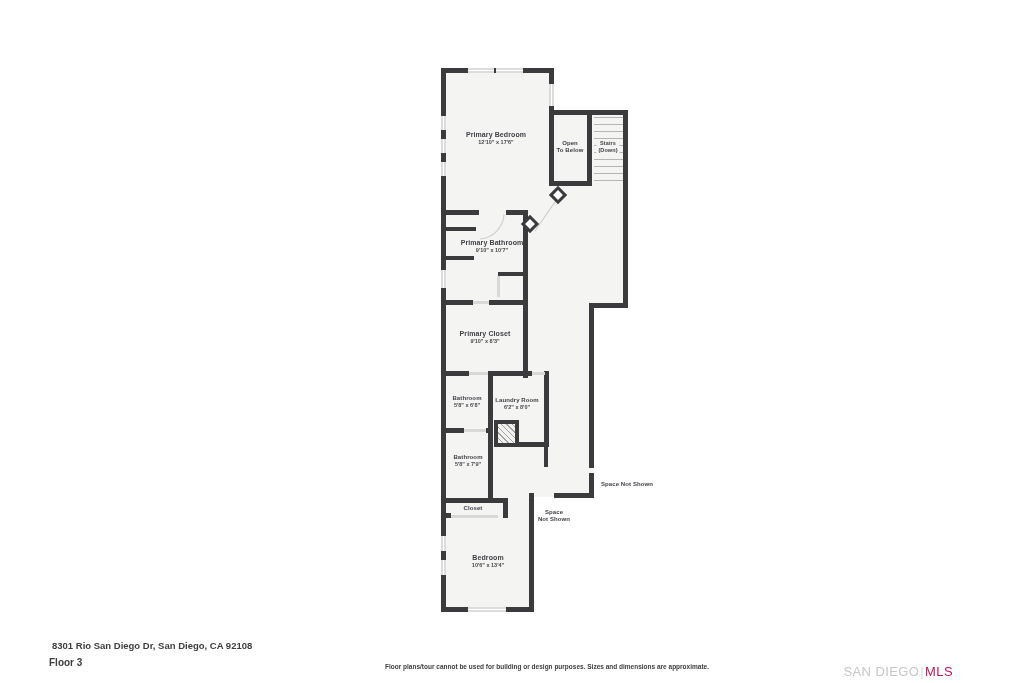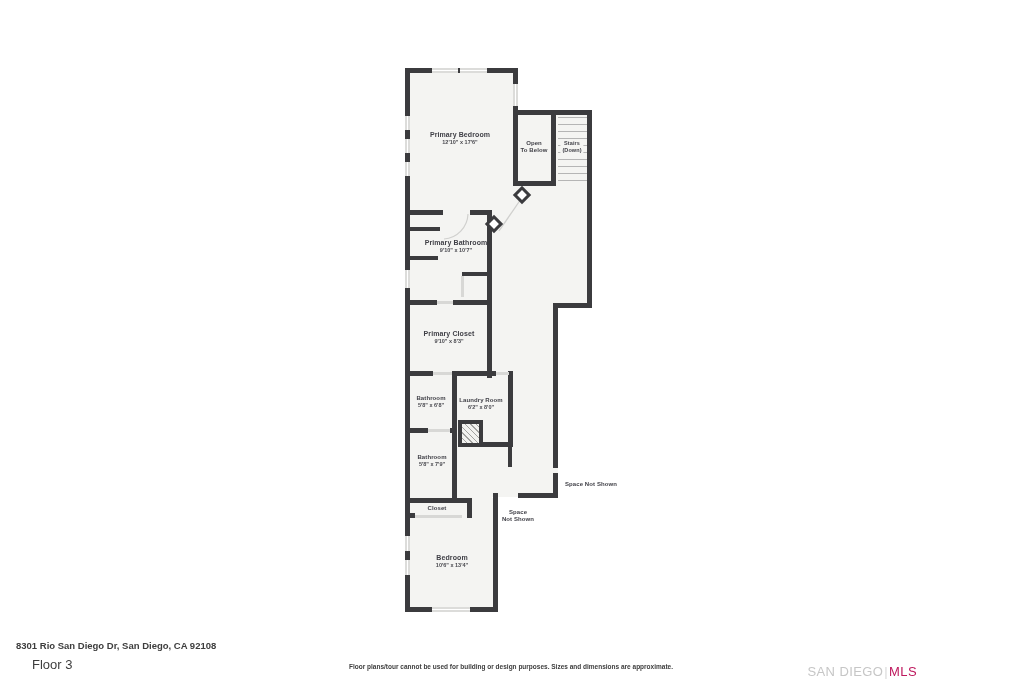--- a/index.html
+++ b/index.html
@@ -1,28 +1,28 @@
 <!DOCTYPE html>
 <html><head>
 <meta charset="utf-8">
 <style>
   html,body{margin:0;padding:0;background:#ffffff;}
   body{font-family:"Liberation Sans", sans-serif;}
-  #page{position:relative;width:924px;height:683px;background:#ffffff;overflow:hidden;}
+  #page{position:relative;width:924px;height:683px;background:#ffffff;overflow:hidden;margin-left:36px;}
   #plan-svg{position:absolute;left:0;top:0;}
   .lbl{position:absolute;transform:translate(-50%,-50%);text-align:center;white-space:nowrap;color:#3f3f46;}
   .rn{font-size:7px;font-weight:bold;line-height:1.2;letter-spacing:.1px;}
   .rd{font-size:5.5px;font-weight:600;line-height:1.25;color:#4a4a50;}
   .sm .rn{font-size:6px;}
   .xs .rn{font-size:5.5px;}
   .bg{background:#f4f4f2;padding:0 2px;}
   .hatch{position:absolute;left:458px;top:420px;width:17px;height:19px;border:4px solid #3b3b3e;
          background:repeating-linear-gradient(45deg,#f2f2f0 0 3px,#a2a2a0 3px 4px);}
   .addr{position:absolute;left:16px;top:640px;font-size:9.5px;font-weight:bold;color:#3d3d3d;}
-  .floor{position:absolute;left:32px;top:657px;font-size:13px;font-weight:normal;color:#3d3d3d;}
+  .floor{position:absolute;left:13px;top:657px;font-size:10px;font-weight:bold;color:#3d3d3d;}
   .disc{position:absolute;left:511px;top:663px;transform:translateX(-50%);font-size:6.5px;font-weight:bold;color:#3d3d3d;white-space:nowrap;}
   .wm{position:absolute;right:7px;bottom:4px;font-size:13px;color:#c6c6c6;letter-spacing:.4px;white-space:nowrap;}
   .wm .sep{color:#d9d9d9;margin:0 1px;}
   .wm .mls{color:#be185d;}
 </style>
 </head>
 <body>
 
 <div id="page">
 

